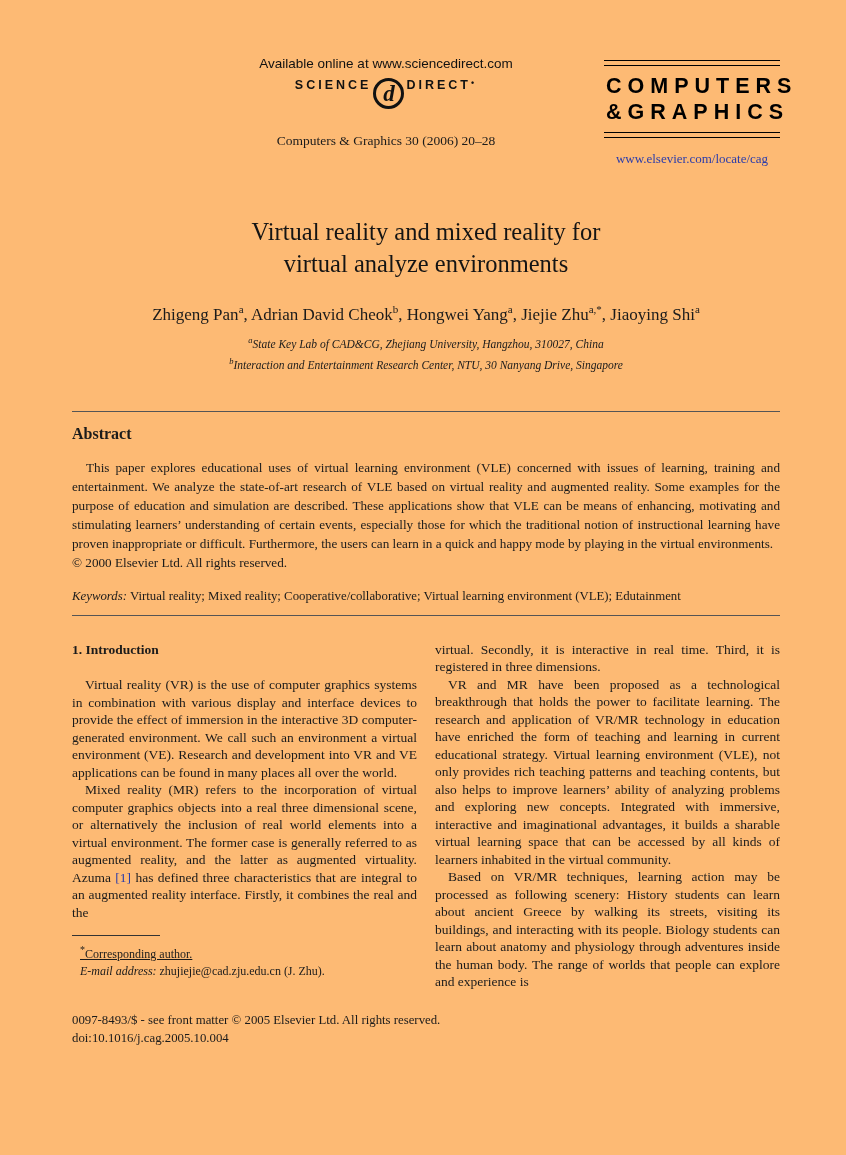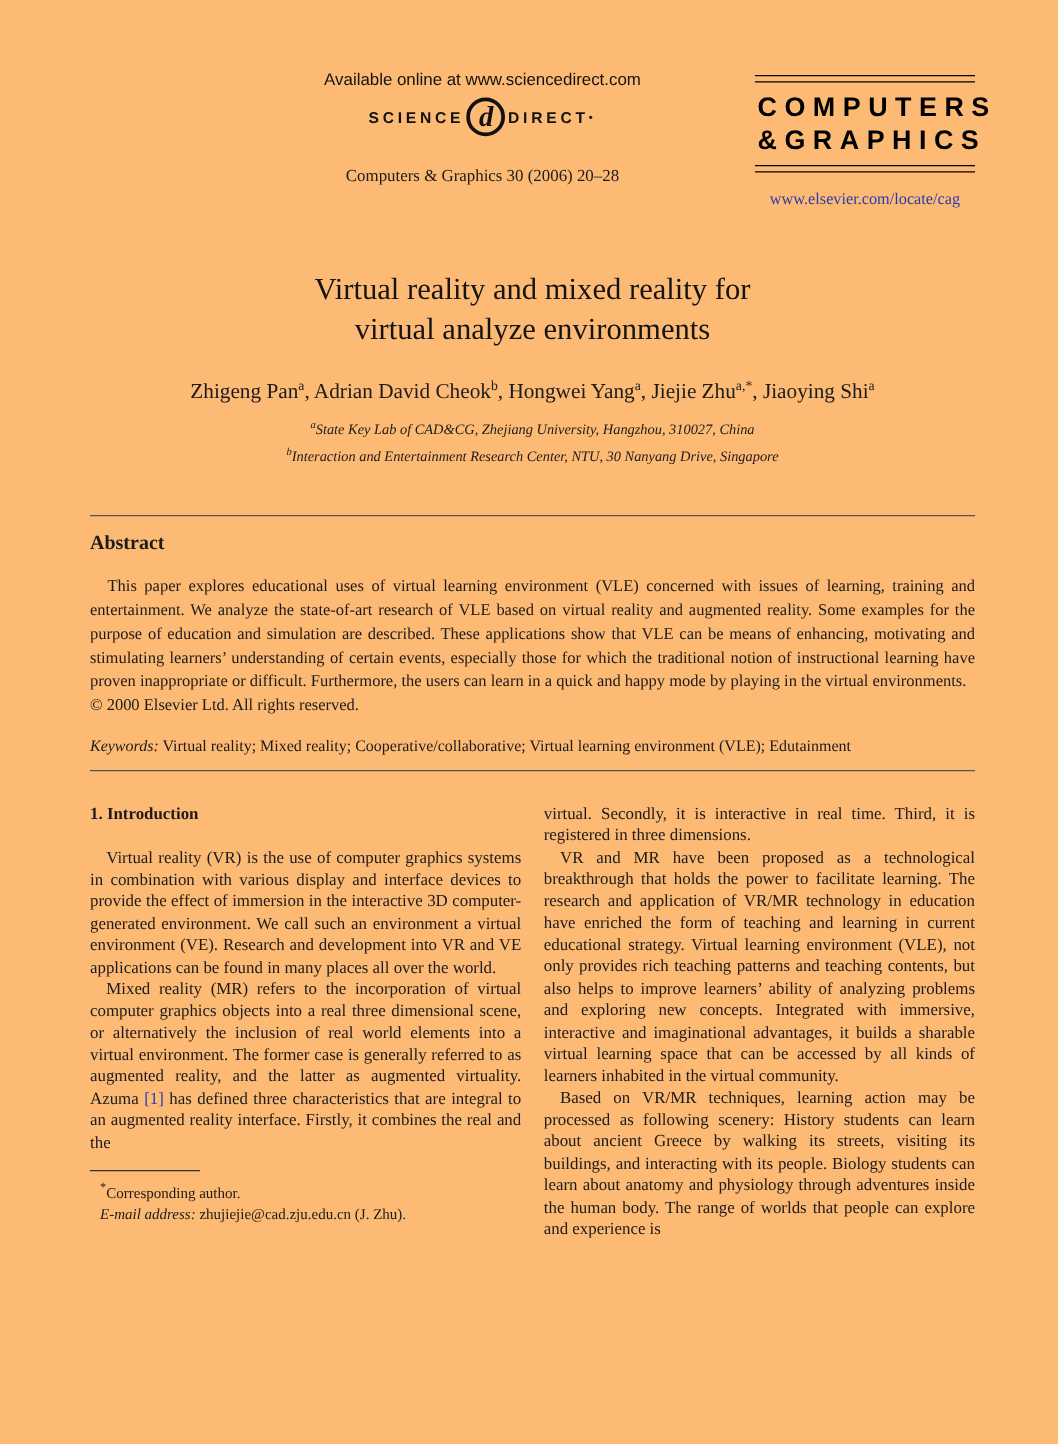--- a/index.html
+++ b/index.html
@@ -6,21 +6,21 @@
   .page {
     width:846px; height:1155px; background:#fdba74; position:relative;
     box-sizing:border-box; padding:56px 66px 0 72px;
     color:#1b1b1b; font-family:"Liberation Serif", serif;
     margin:0 auto; overflow:hidden;
   }
   
   .header { position:relative; height:132px; }
   .header-center { width:628px; text-align:center; }
   .avail { font-family:"Liberation Sans", sans-serif; font-size:13.5px; color:#111; }
-  .sd-logo { margin-top:7px; display:flex; align-items:center; justify-content:center; }
+  .sd-logo { margin-top:7px; display:flex; align-items:flex-start; justify-content:center; }
   .sd-word { font-family:"Liberation Sans", sans-serif; font-weight:bold; font-size:12.5px; letter-spacing:3px; color:#111; }
   .sd-circle {
     width:25px; height:25px; border:3px solid #111; border-radius:50%;
     display:flex; align-items:center; justify-content:center;
     font-family:"Liberation Serif", serif; font-style:italic; font-weight:bold;
     font-size:23px; line-height:1; margin:0 2px; color:#111;
   }
   .sd-dot { font-size:9px; vertical-align:super; }
   .citation { margin-top:24px; font-size:13.5px; }
   .cag-box { position:absolute; top:4px; right:0; width:176px; }
@@ -47,21 +47,21 @@
   
   .columns { display:flex; gap:18px; margin-top:25px; }
   .col { flex:1; font-size:13.5px; line-height:17.5px; text-align:justify; min-width:0; }
   .intro-head { font-weight:bold; font-size:13.5px; margin:0 0 18px 0; text-align:left; }
   .para { margin:0; text-indent:13px; }
   .para.noindent { text-indent:0; }
   .ref { color:#2a3cab; cursor:pointer; }
   
   .footnote { margin-top:14px; font-size:12px; line-height:17px; text-align:left; }
   .footnote-rule { width:88px; border:0; border-top:1px solid #333; margin:0 0 5px 0; }
-  .fn-line1 { padding-left:8px; }
+  .fn-line1 { padding-left:8px;text-decoration:underline; }
   .fn-line2 { padding-left:8px; }
   .fn-email-label { font-style:italic;text-align:right; }
   
   .footer { margin-top:20px; font-size:12.8px; line-height:18px; }
 </style>
 </head>
 <body>
 
 <div class="page">
 
@@ -122,14 +122,18 @@
         <div class="fn-line2"><span class="fn-email-label">E-mail address:</span><span> zhujiejie@cad.zju.edu.cn (J. Zhu).</span></div>
       </div>
     </div>
     <div class="col">
       <p class="para noindent">virtual. Secondly, it is interactive in real time. Third, it is registered in three dimensions.</p>
       <p class="para">VR and MR have been proposed as a technological breakthrough that holds the power to facilitate learning. The research and application of VR/MR technology in education have enriched the form of teaching and learning in current educational strategy. Virtual learning environment (VLE), not only provides rich teaching patterns and teaching contents, but also helps to improve learners’ ability of analyzing problems and exploring new concepts. Integrated with immersive, interactive and imaginational advantages, it builds a sharable virtual learning space that can be accessed by all kinds of learners inhabited in the virtual community.</p>
       <p class="para">Based on VR/MR techniques, learning action may be processed as following scenery: History students can learn about ancient Greece by walking its streets, visiting its buildings, and interacting with its people. Biology students can learn about anatomy and physiology through adventures inside the human body. The range of worlds that people can explore and experience is</p>
     </div>
   </div>
 
+  <div class="footer">
+    <div>0097-8493/$ - see front matter © 2005 Elsevier Ltd. All rights reserved.</div>
+    <div>doi:10.1016/j.cag.2005.10.004</div>
+  </div>
 
 </div>
 
 </body></html>

